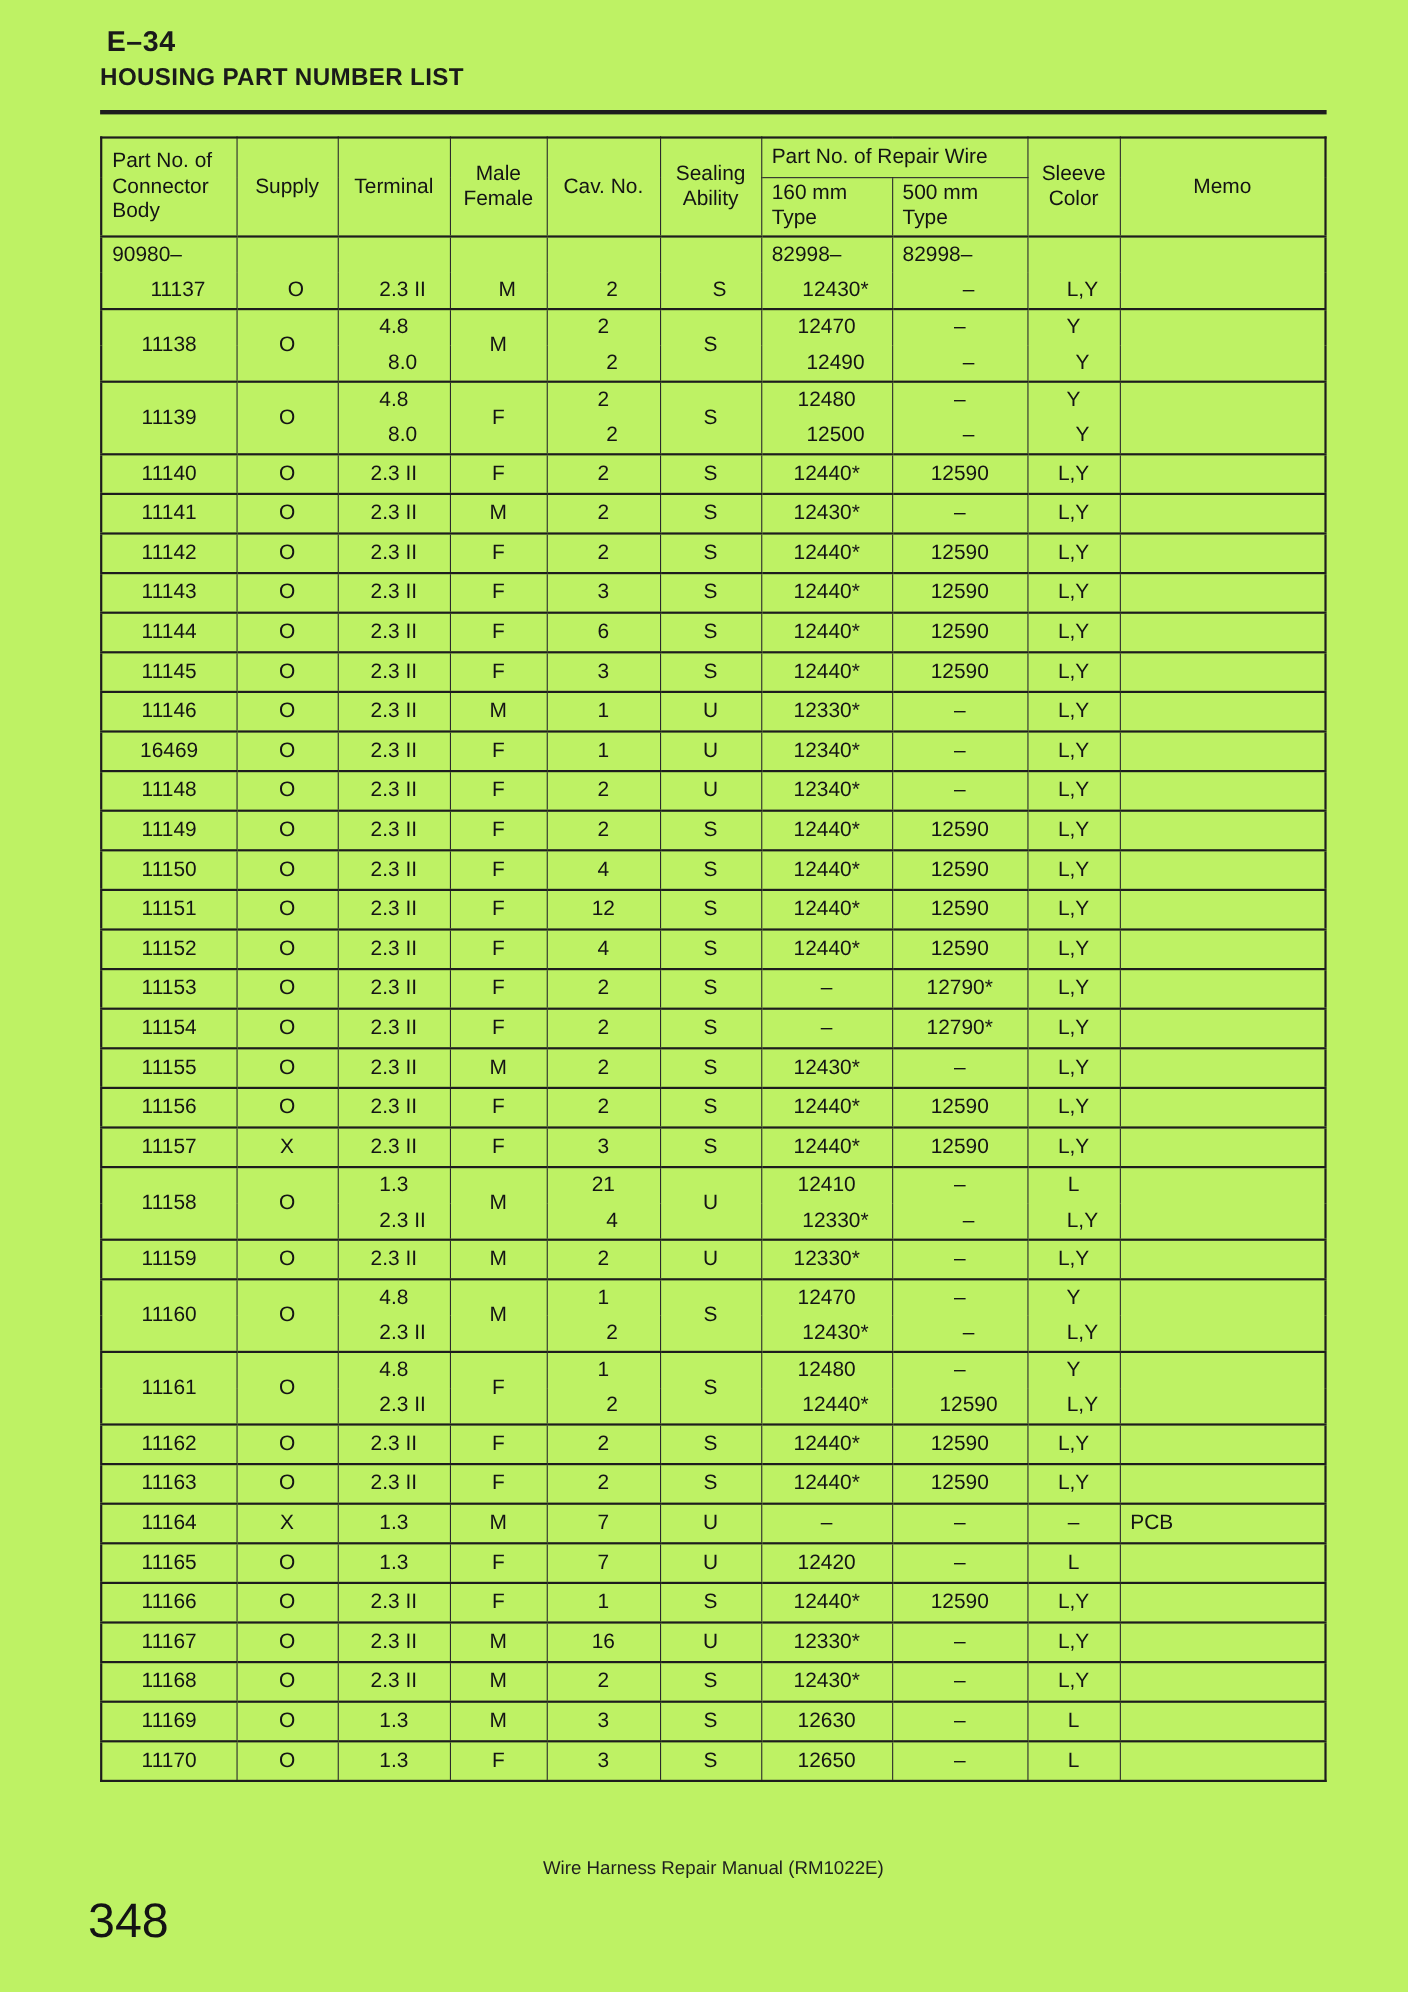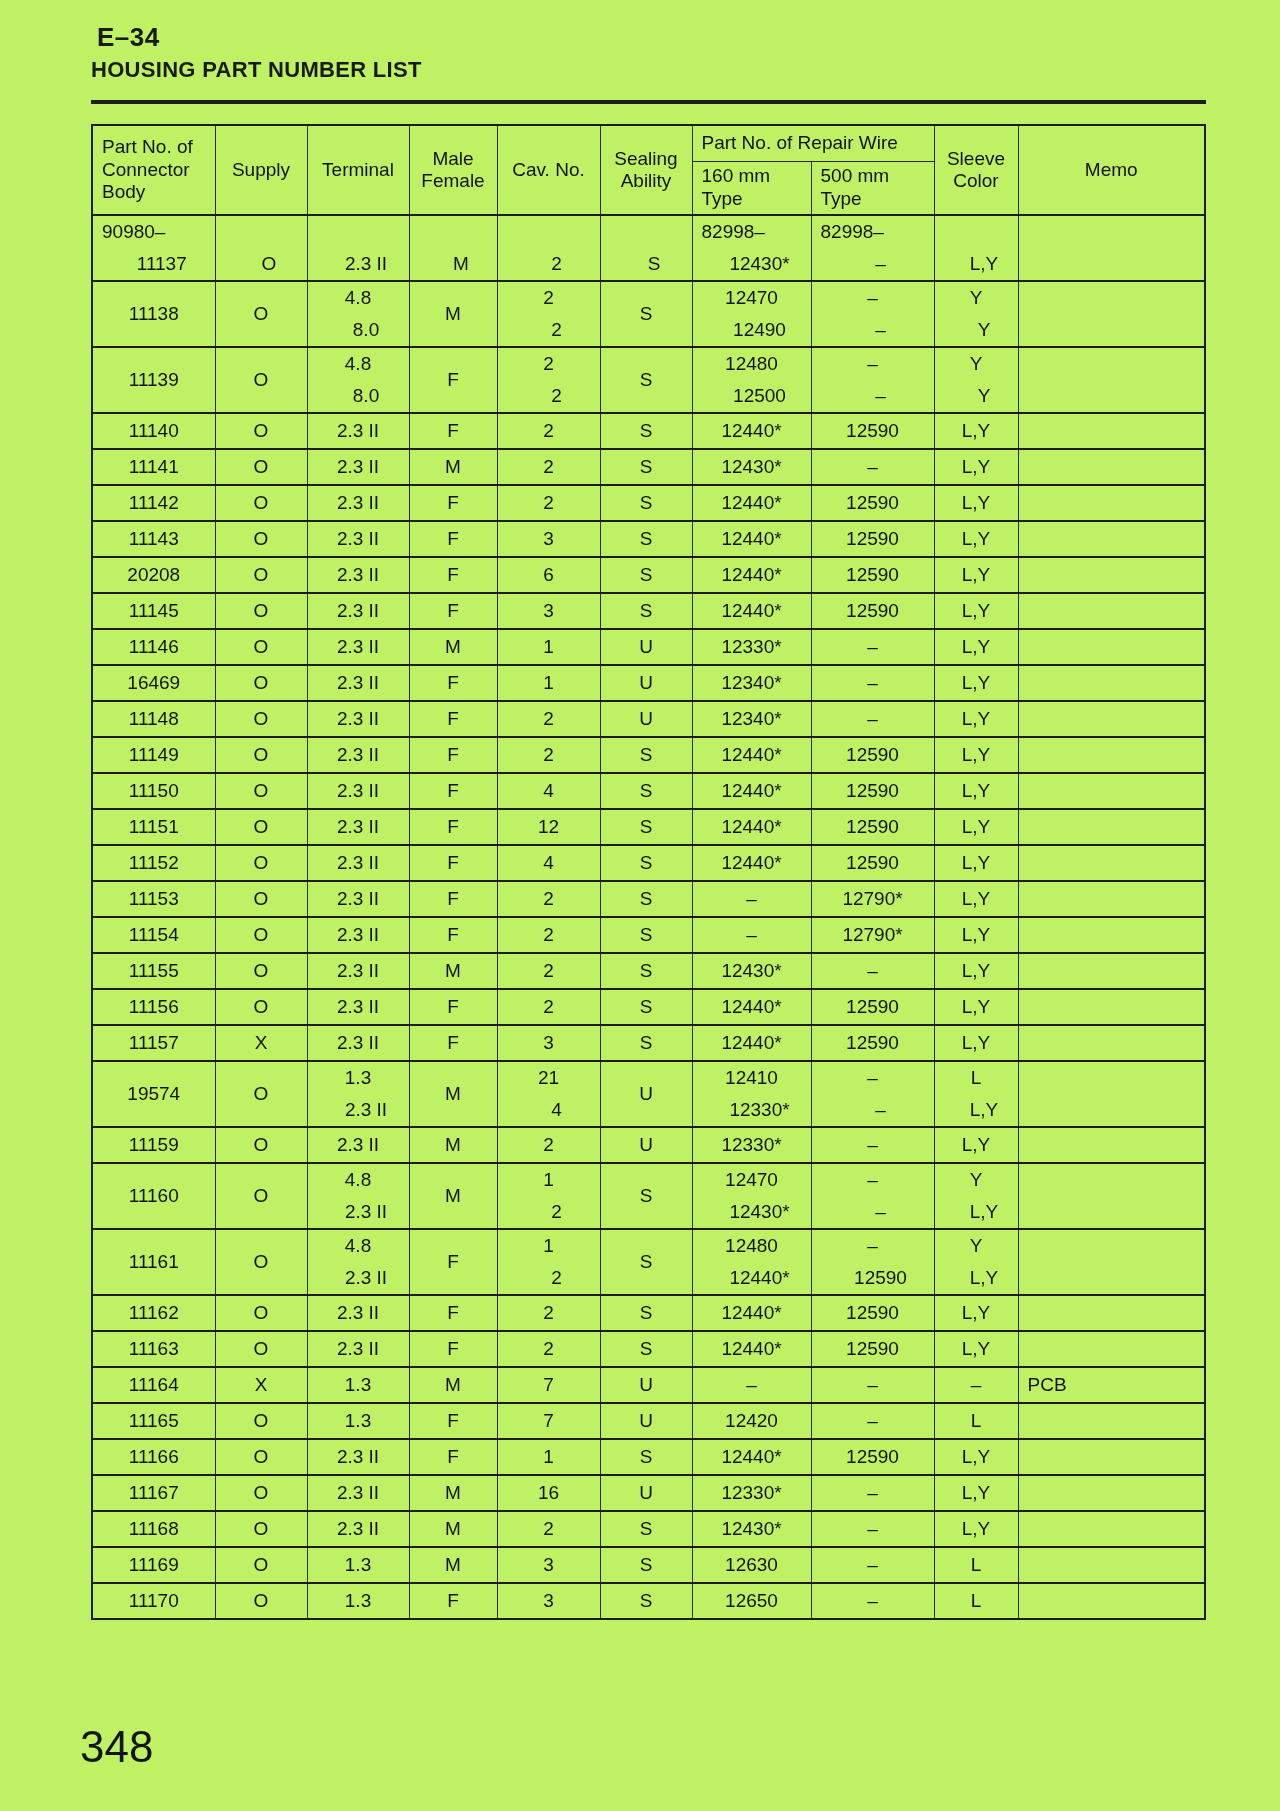--- a/index.html
+++ b/index.html
@@ -250,21 +250,21 @@
           <td>2.3 II</td>
           <td>F</td>
           <td>3</td>
           <td>S</td>
           <td>12440*</td>
           <td>12590</td>
           <td>L,Y</td>
           <td class="al"></td>
         </tr>
         <tr class="group-start single">
-          <td>20208</td>
+          <td>11144</td>
           <td>O</td>
           <td>2.3 II</td>
           <td>F</td>
           <td>6</td>
           <td>S</td>
           <td>12440*</td>
           <td>12590</td>
           <td>L,Y</td>
           <td class="al"></td>
         </tr>
@@ -418,21 +418,21 @@
           <td>2.3 II</td>
           <td>F</td>
           <td>3</td>
           <td>S</td>
           <td>12440*</td>
           <td>12590</td>
           <td>L,Y</td>
           <td class="al"></td>
         </tr>
         <tr class="group-start half">
-          <td rowspan="2">19574</td>
+          <td rowspan="2">11158</td>
           <td rowspan="2">O</td>
           <td>1.3</td>
           <td rowspan="2">M</td>
           <td>21</td>
           <td rowspan="2">U</td>
           <td>12410</td>
           <td>–</td>
           <td>L</td>
           <td class="al" rowspan="2"></td>
         </tr>
@@ -597,16 +597,19 @@
           <td>3</td>
           <td>S</td>
           <td>12650</td>
           <td>–</td>
           <td>L</td>
           <td class="al"></td>
         </tr>
       </tbody>
   </table>
 
+  <div id="footer-wrap">
+    <span id="footer-text">Wire Harness Repair Manual (RM1022E)</span>
+  </div>
 
   <div id="page-number">348</div>
 
 </div>
 
 </body></html>

